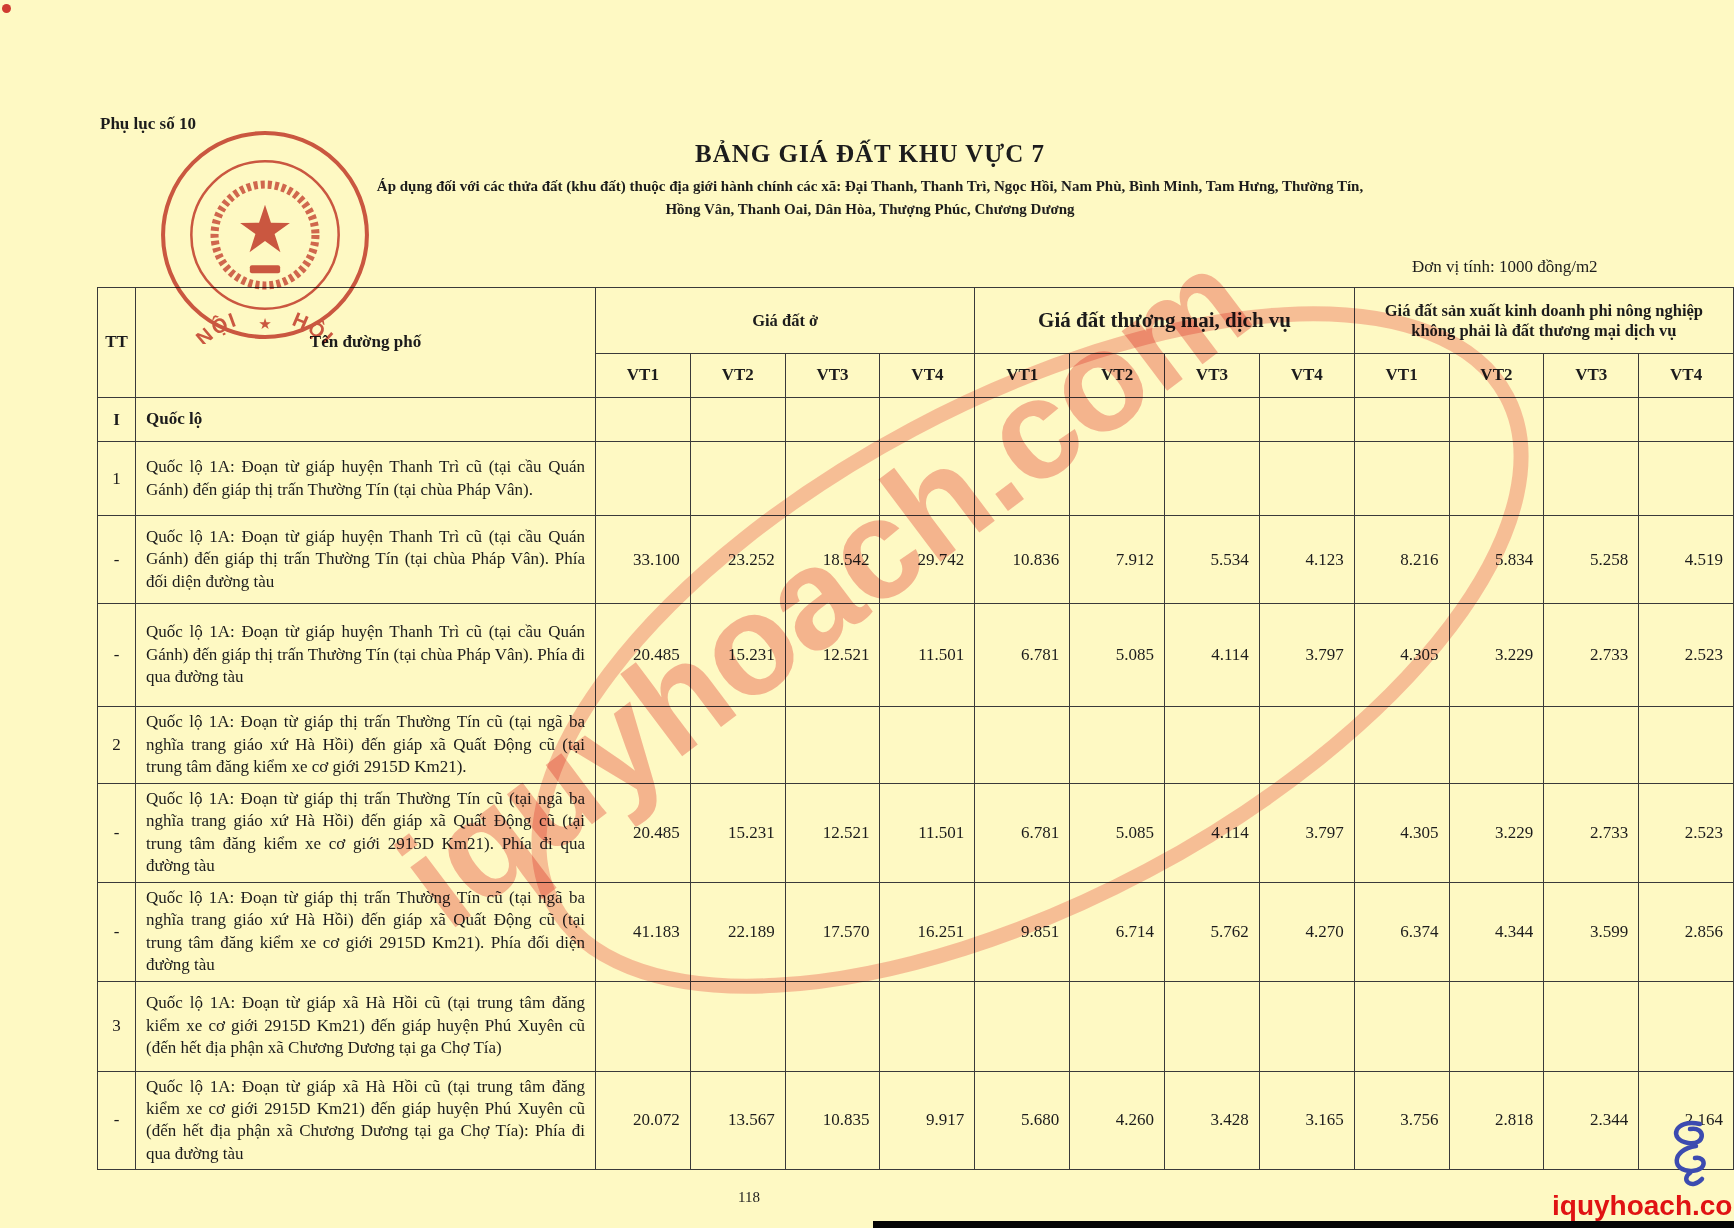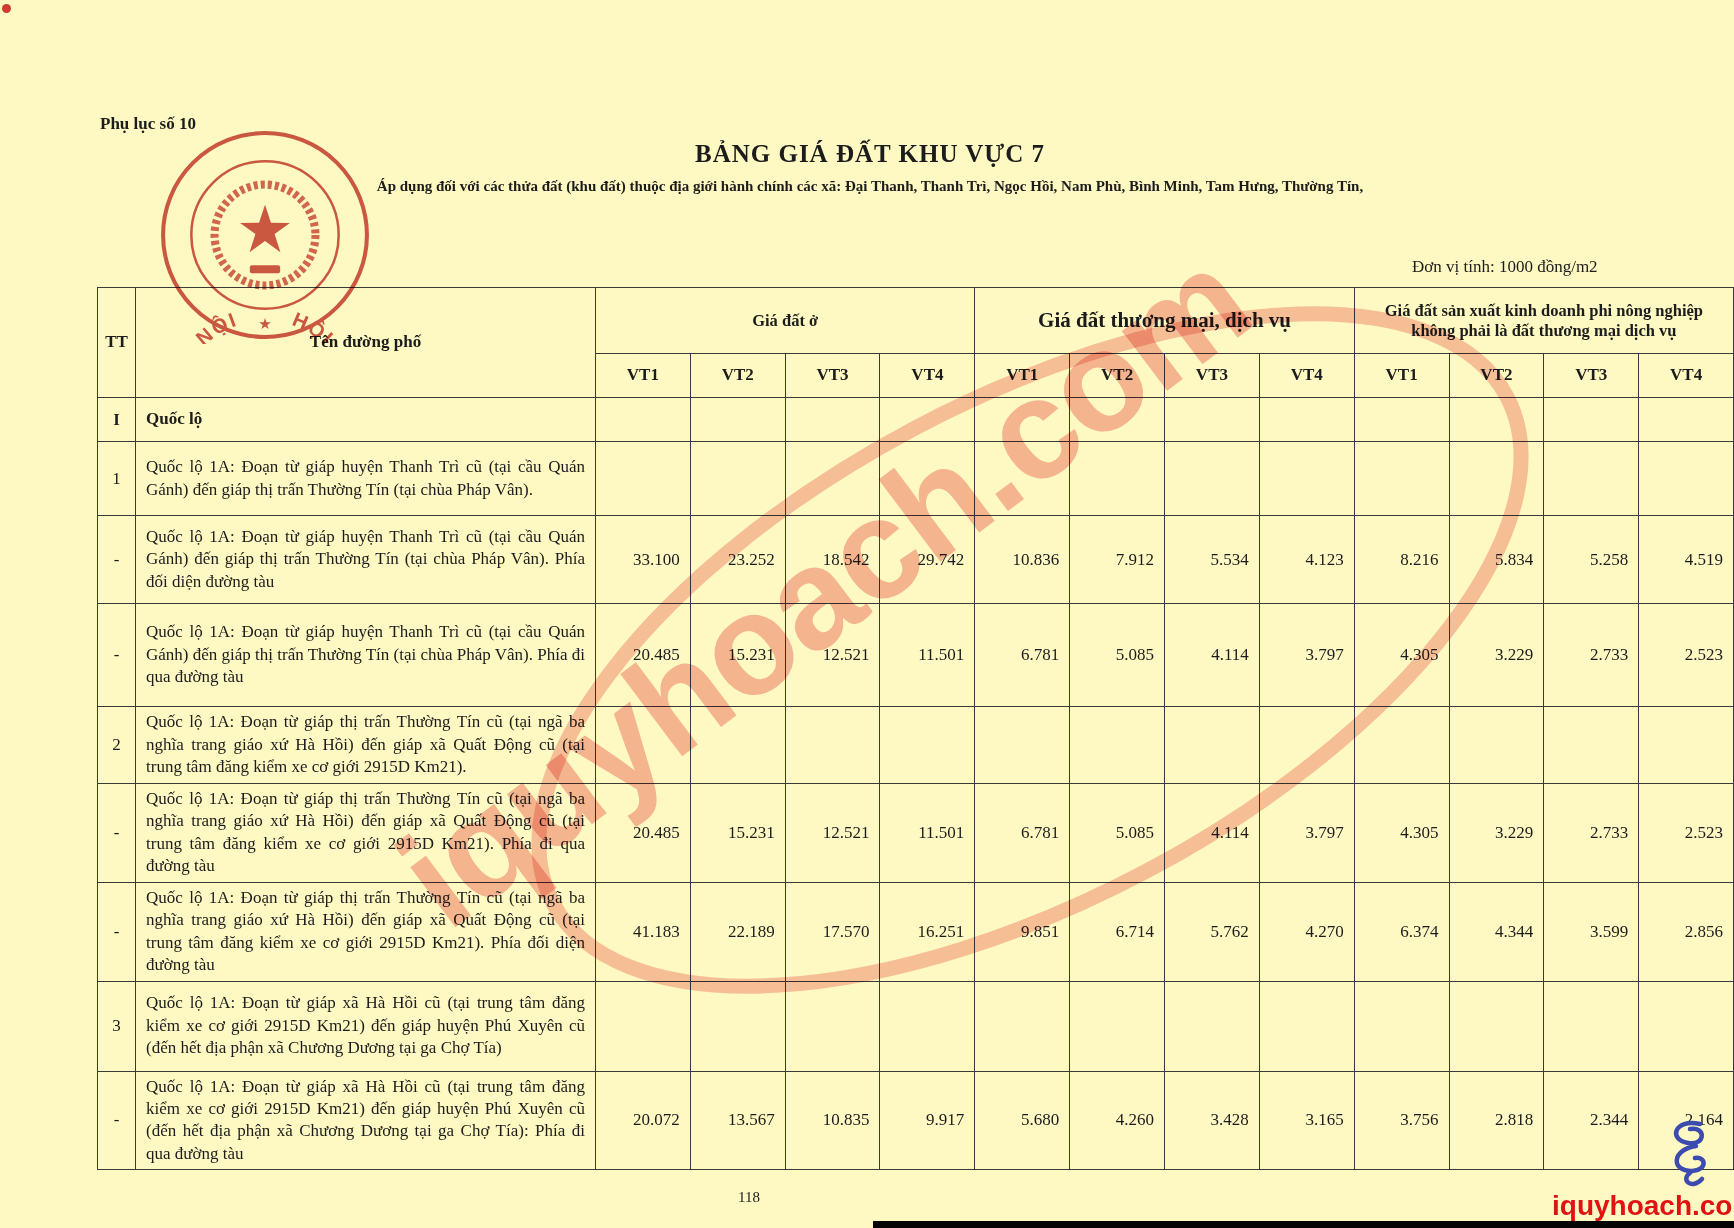--- a/index.html
+++ b/index.html
@@ -48,20 +48,21 @@
 
 <div class="page">
 
   <div class="corner-dot"></div>
 
   <div class="appendix">Phụ lục số 10</div>
 
   <div class="heading">
     <div class="doc-title">BẢNG GIÁ ĐẤT KHU VỰC 7</div>
     <div class="doc-sub">Áp dụng đối với các thửa đất (khu đất) thuộc địa giới hành chính các xã: Đại Thanh, Thanh Trì, Ngọc Hồi, Nam Phù, Bình Minh, Tam Hưng, Thường Tín,</div>
+    <div class="doc-sub">Hồng Vân, Thanh Oai, Dân Hòa, Thượng Phúc, Chương Dương</div>
   </div>
 
   <div class="unit-note">Đơn vị tính: 1000 đồng/m2</div>
 
   <table class="price">
     <colgroup>
         <col style="width: 38px;">
         <col style="width: 460px;">
         <col style="width: 94.83px;">
         <col style="width: 94.83px;">

